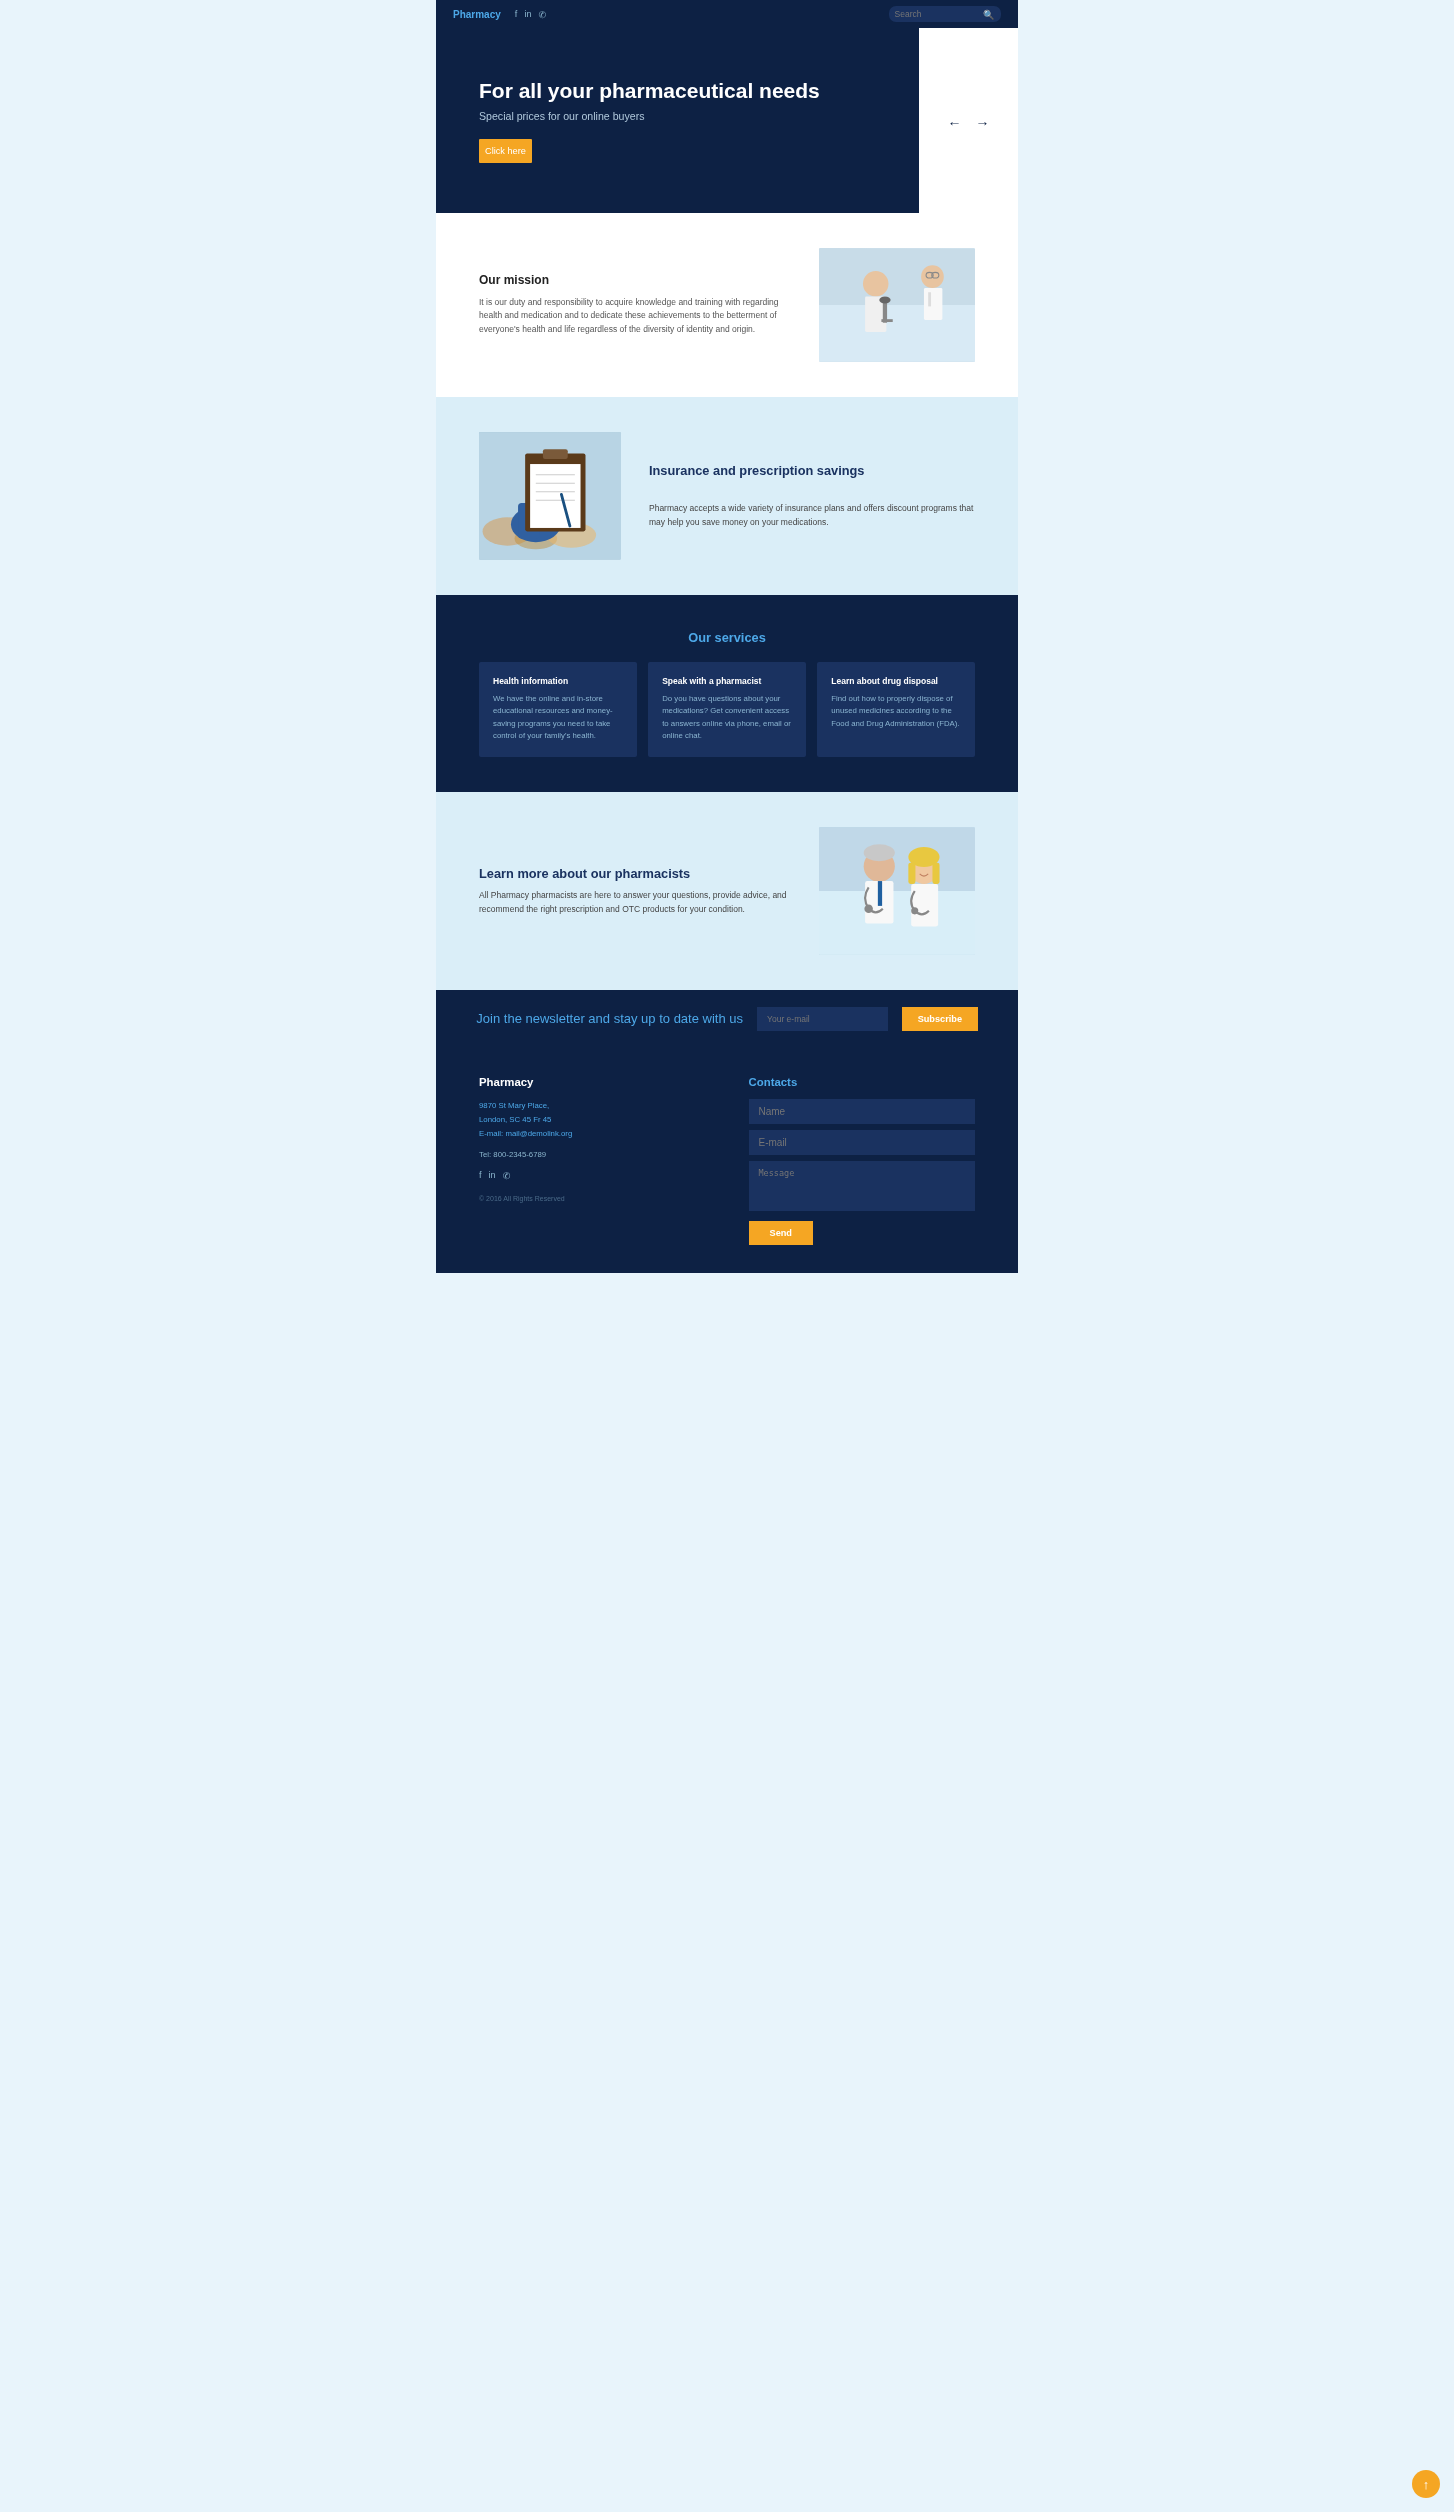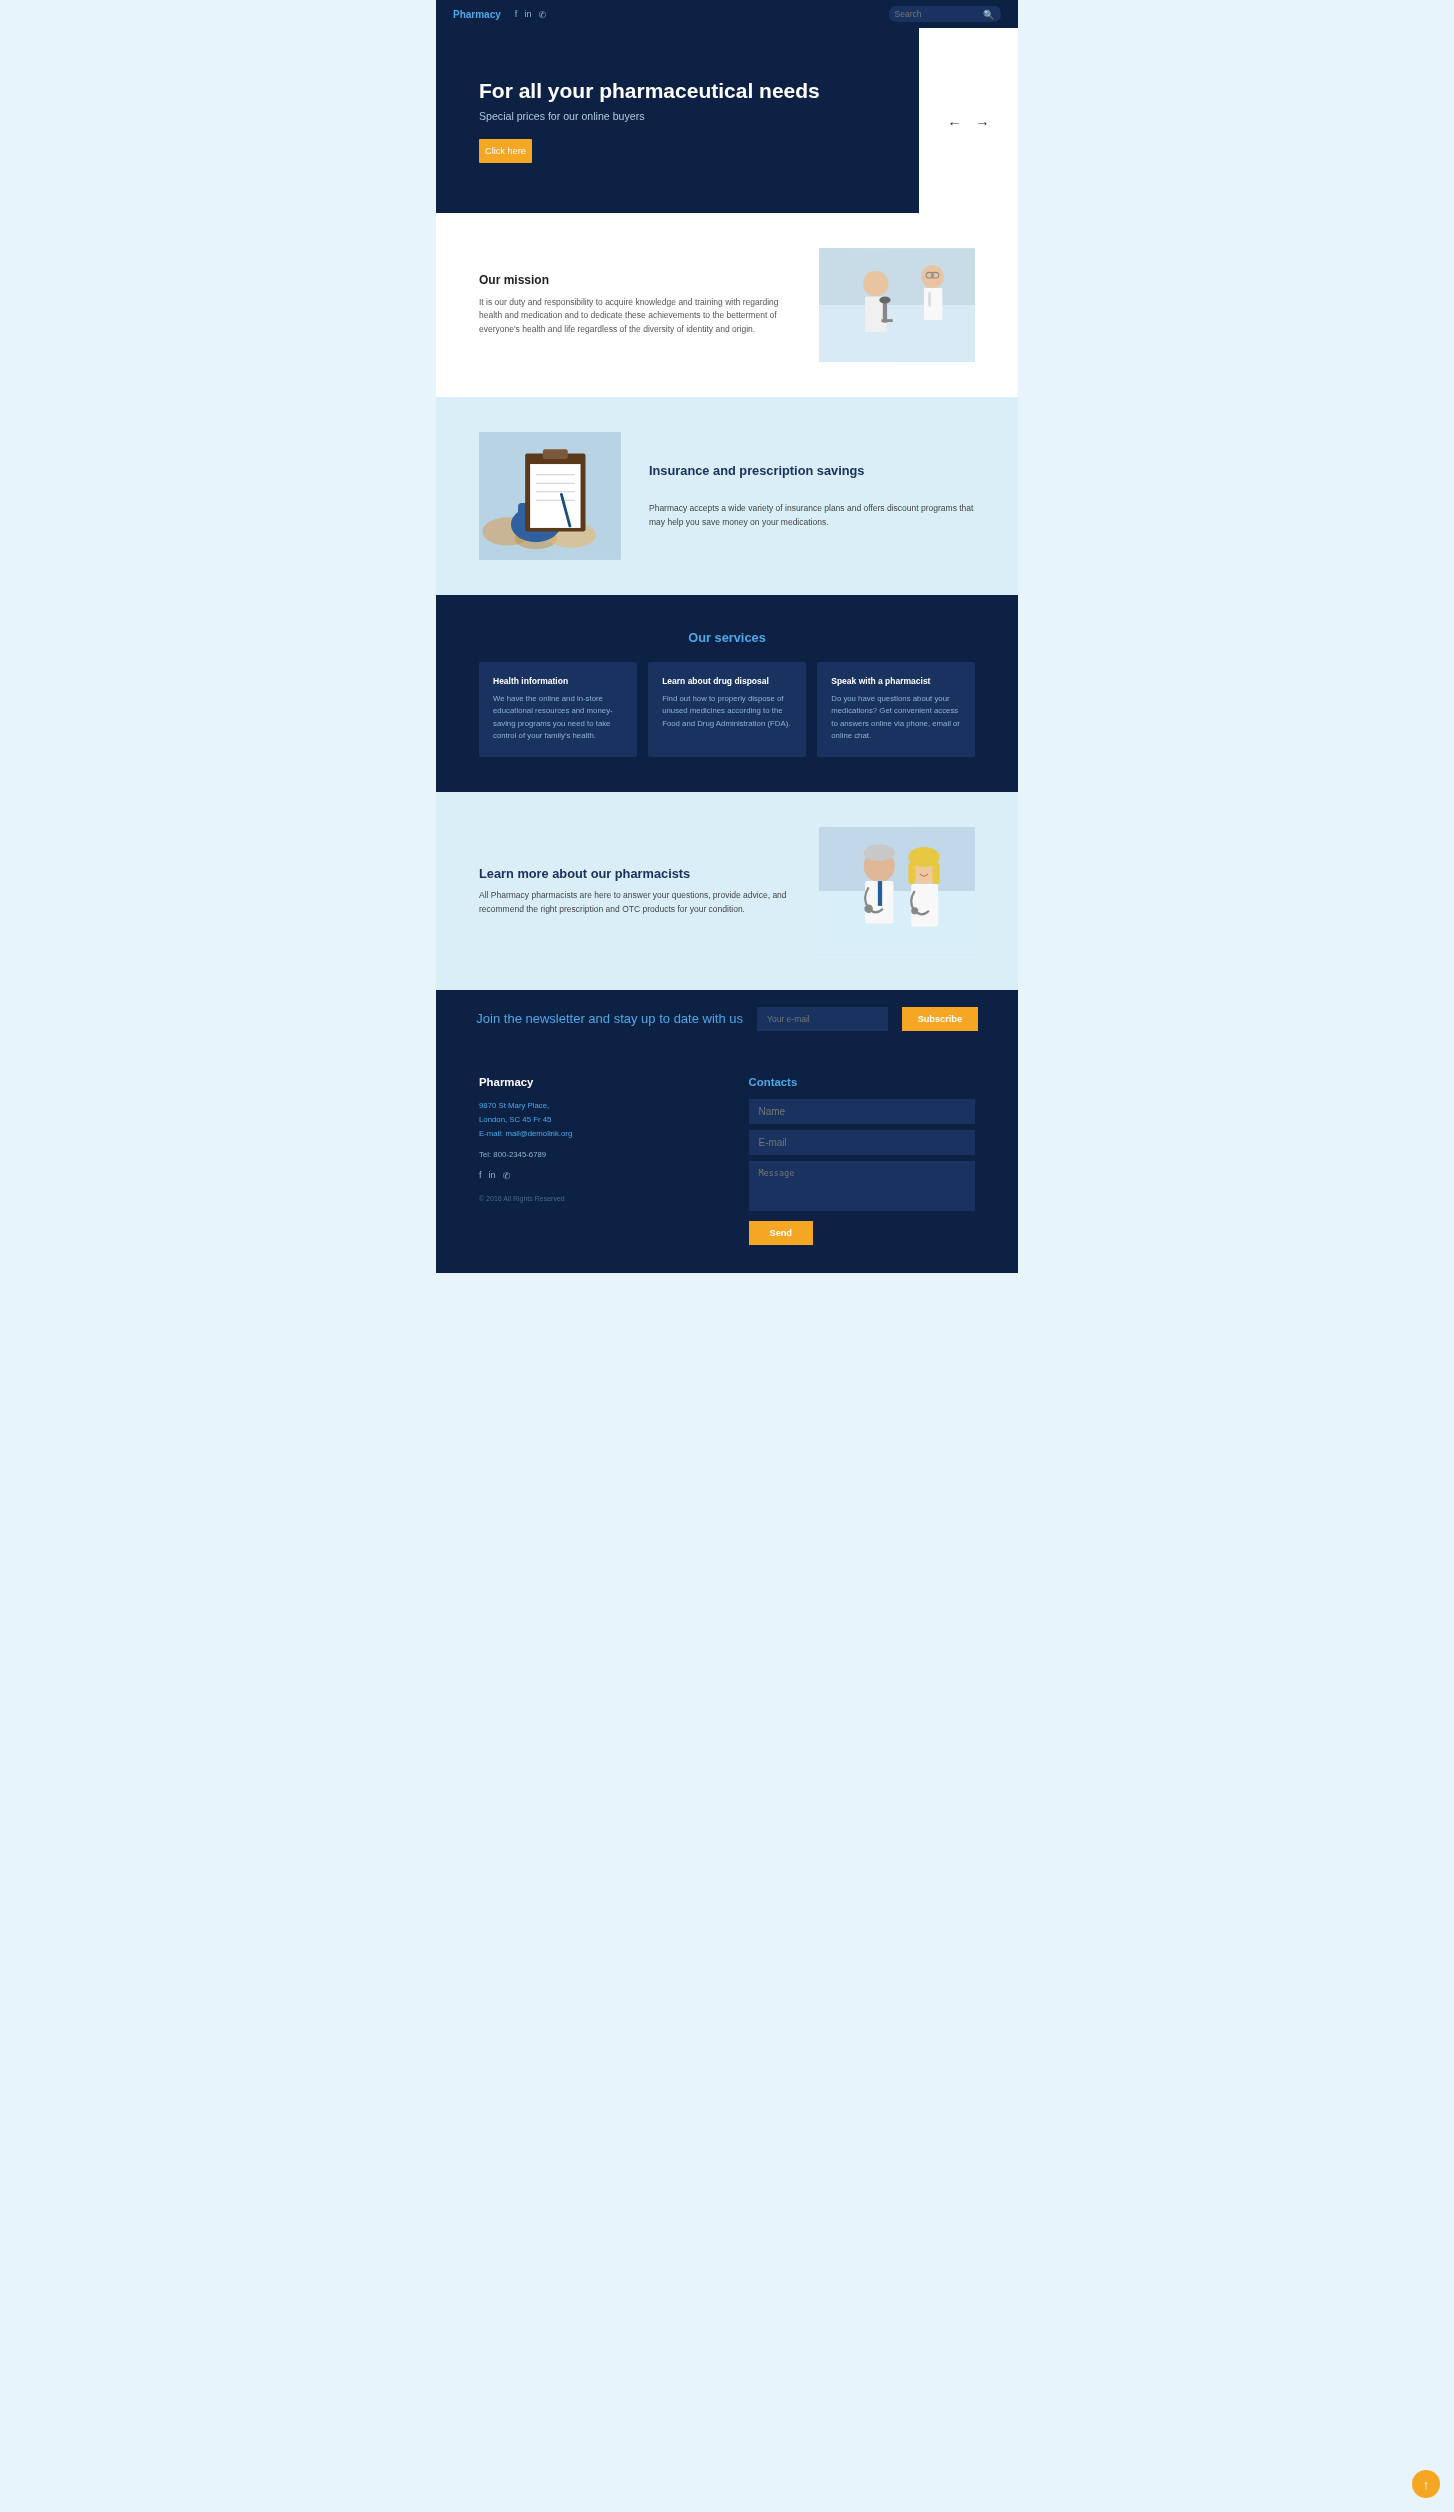--- a/index.html
+++ b/index.html
@@ -381,26 +381,26 @@
 </section>
 
 <section class="services-section">
   <h2 class="services-title">Our services</h2>
   <div class="services-grid">
     <div class="service-card">
       <div class="service-card-title">Health information</div>
       <div class="service-card-desc">We have the online and in-store educational resources and money-saving programs you need to take control of your family's health.</div>
     </div>
     <div class="service-card">
+      <div class="service-card-title">Speak with a pharmacist</div>
+      <div class="service-card-desc">Do you have questions about your medications? Get convenient access to answers online via phone, email or online chat.</div>
+    </div>
+    <div class="service-card">
       <div class="service-card-title">Learn about drug disposal</div>
       <div class="service-card-desc">Find out how to properly dispose of unused medicines according to the Food and Drug Administration (FDA).</div>
-    </div>
-    <div class="service-card">
-      <div class="service-card-title">Speak with a pharmacist</div>
-      <div class="service-card-desc">Do you have questions about your medications? Get convenient access to answers online via phone, email or online chat.</div>
     </div>
   </div>
 </section>
 
 <section class="pharmacists-section">
   <div class="pharmacists-text">
     <h2 class="pharmacists-title">Learn more about our pharmacists</h2>
     <p class="pharmacists-desc">All Pharmacy pharmacists are here to answer your questions, provide advice, and recommend the right prescription and OTC products for your condition.</p>
   </div>
   <div class="pharmacists-image">

